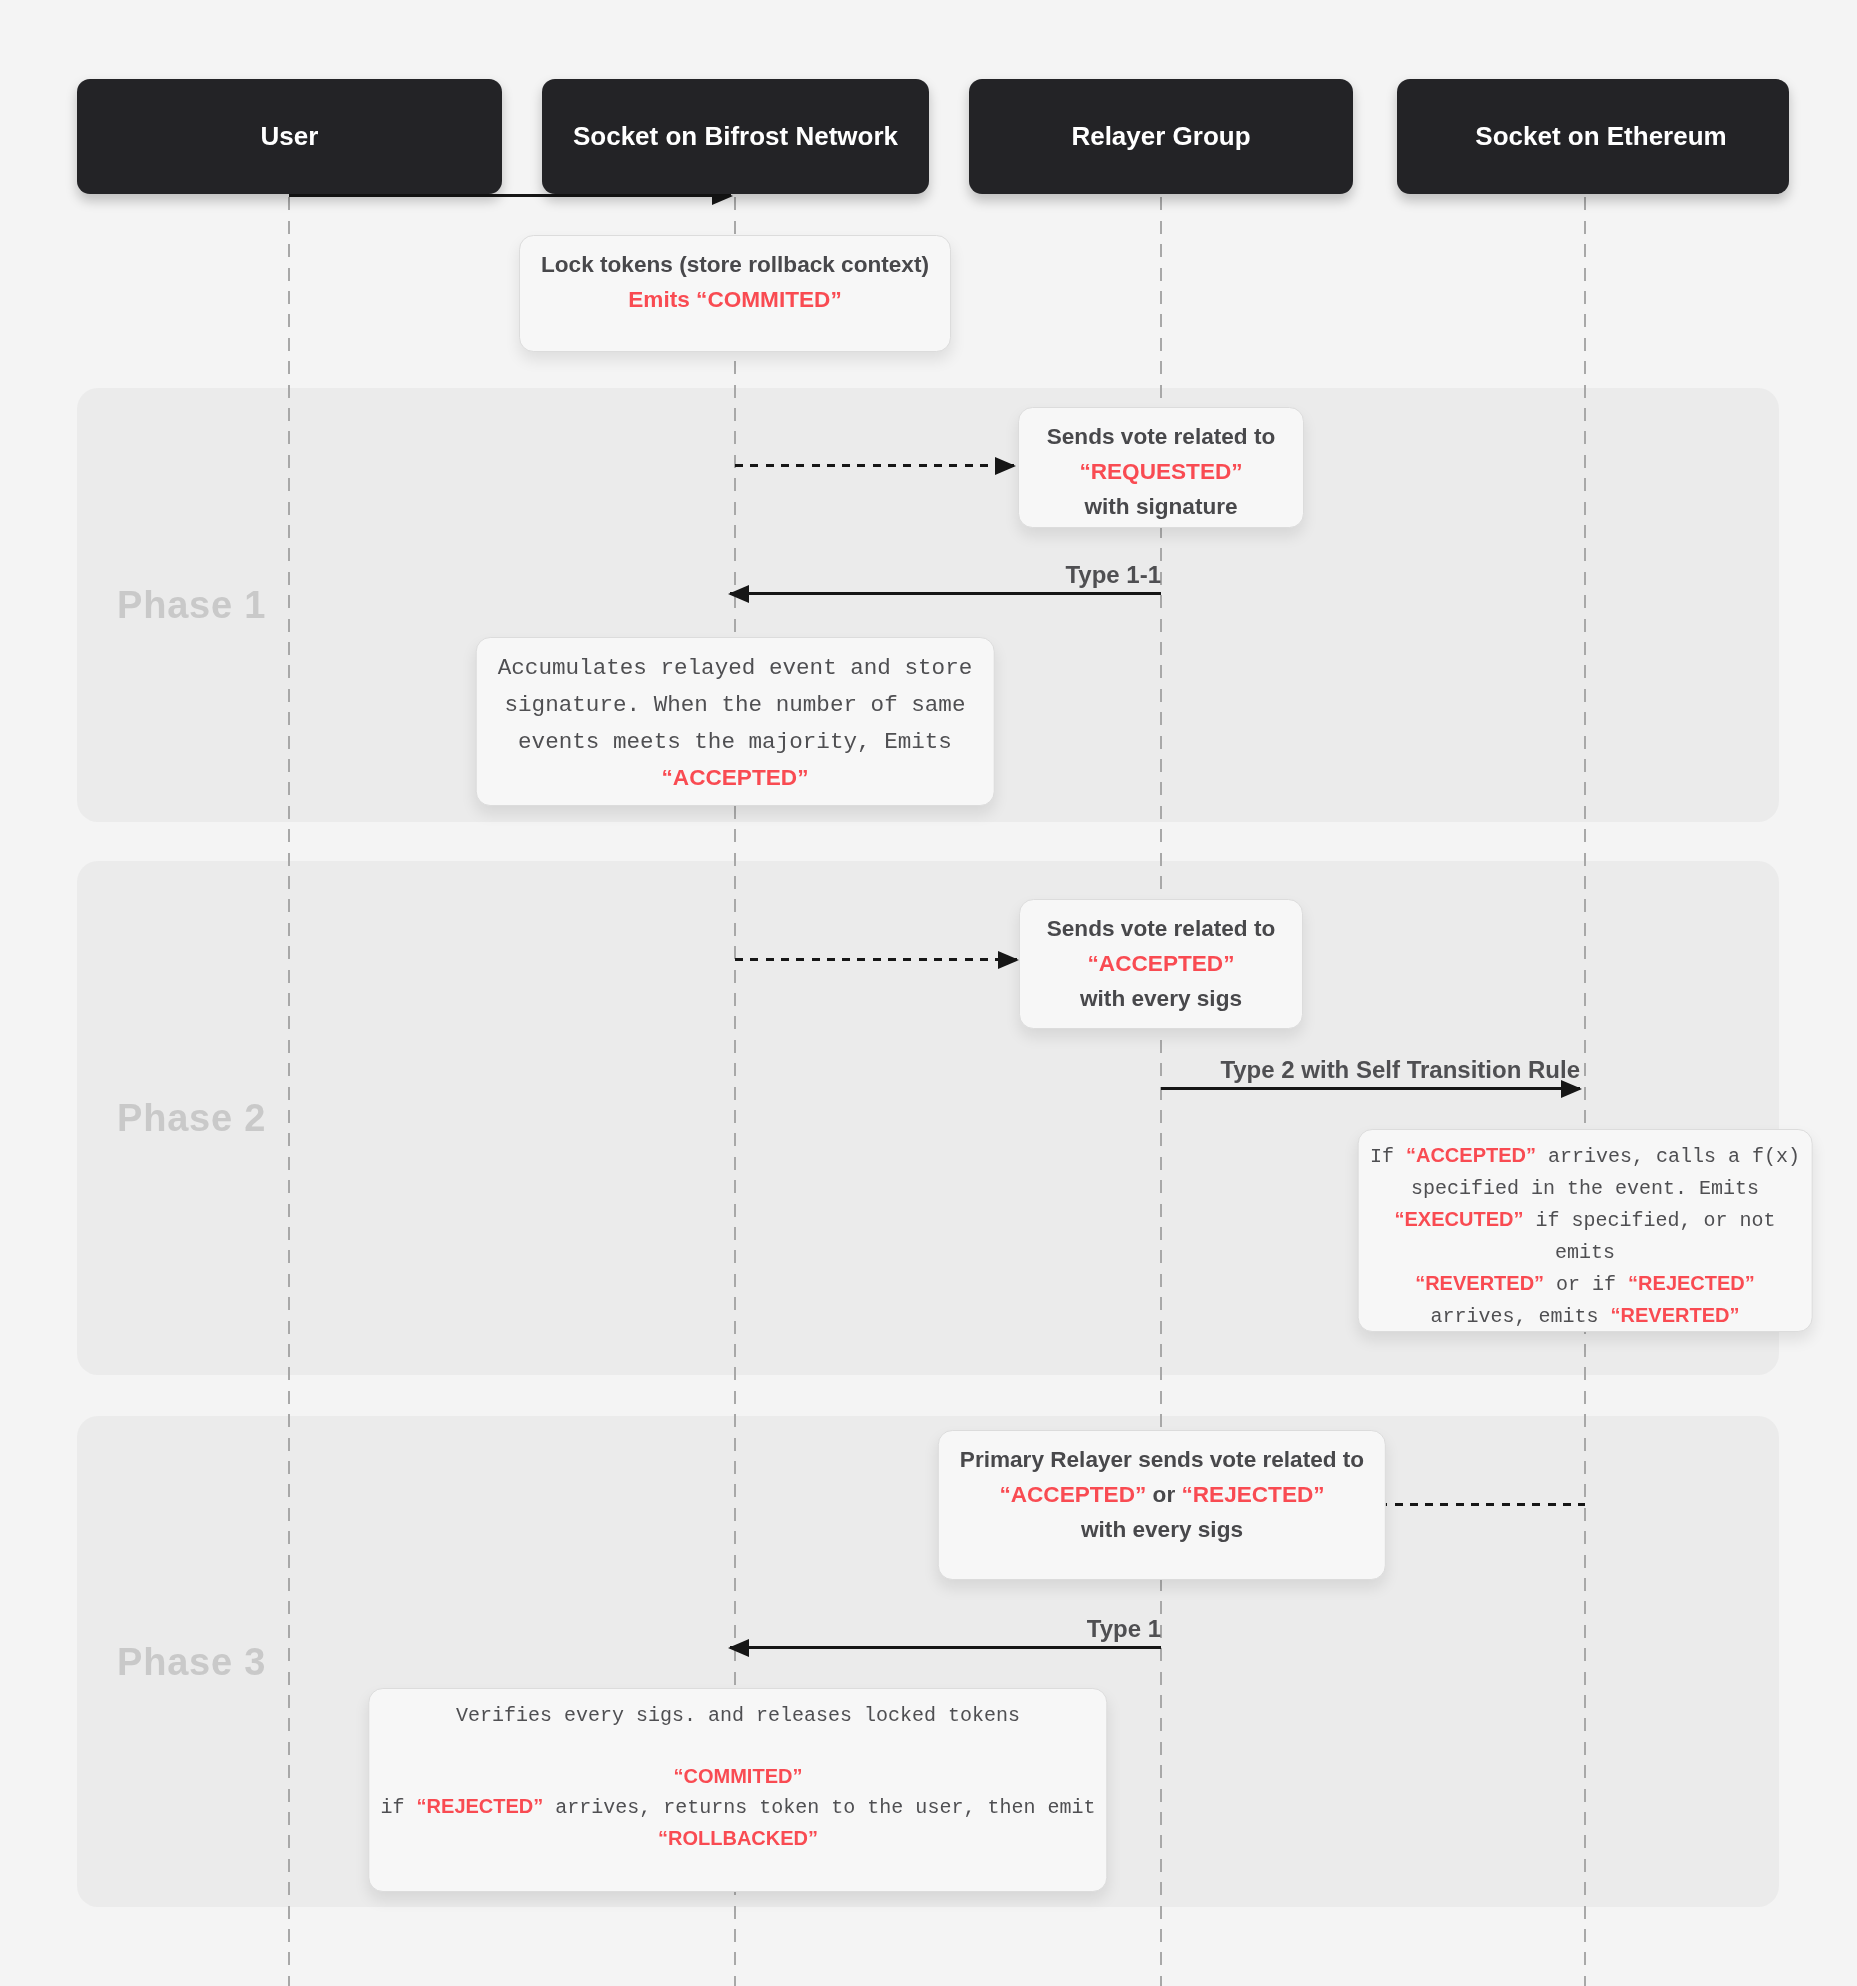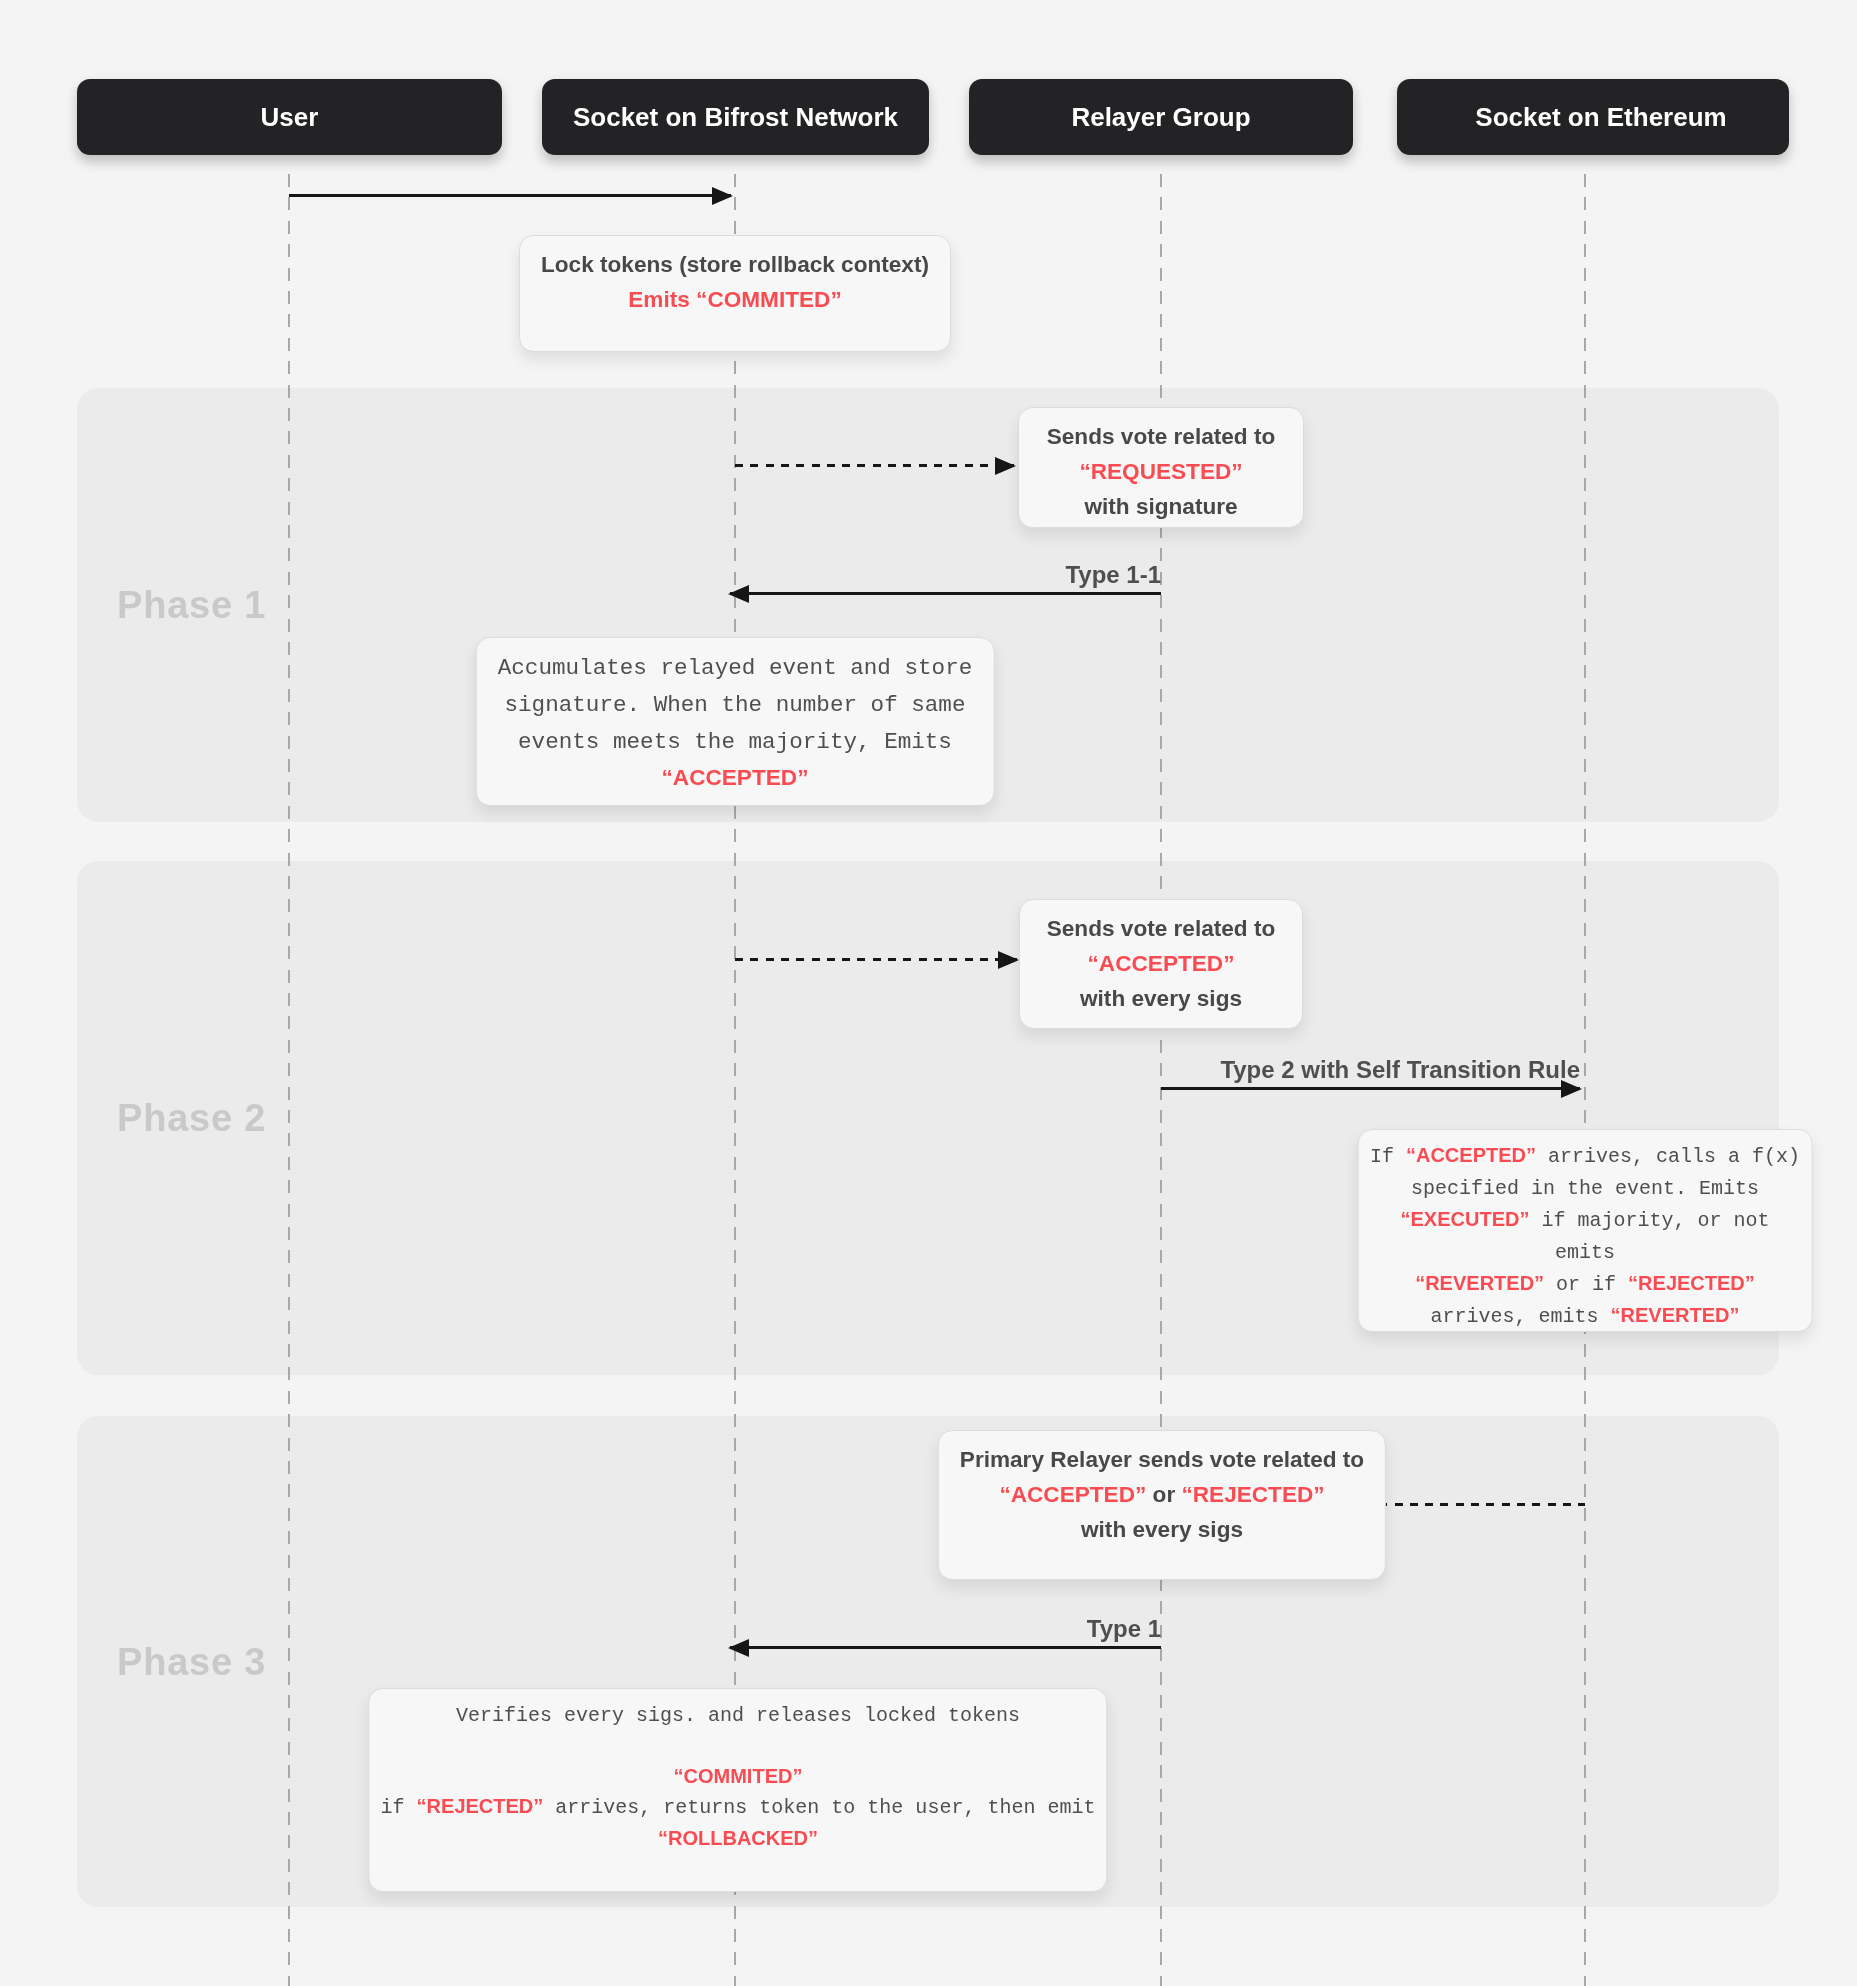--- a/index.html
+++ b/index.html
@@ -1,20 +1,20 @@
 <!DOCTYPE html>
 <html style="font-size:13px"><head>
 <meta charset="utf-8">
 <style>
   html,body{margin:0;padding:0;background:#f4f4f4;}
   .stage{position:relative;width:1857px;height:1986px;background:#f4f4f4;
          font-family:"Liberation Sans",sans-serif;overflow:hidden;}
 
   
-  .participant{position:absolute;top:79px;height:76px;background:#232326;border-radius:13px;
+  .participant{position:absolute;top:79px;height:115px;background:#232326;border-radius:13px;
                color:#ffffff;display:flex;align-items:center;justify-content:center;
                font-weight:700;font-size:26px;z-index:4;
                box-shadow:0 6.4px 11.3px rgba(0,0,0,0.22);}
 
   
   .lifeline{position:absolute;top:174px;height:1812px;width:2.4px;z-index:2;
             background:repeating-linear-gradient(180deg,#a8a8a8 0 13px,transparent 13px 23.4px);}
 
   
   .band{position:absolute;left:77px;width:1702px;background:#ebebeb;border-radius:21px;z-index:1;}
@@ -121,21 +121,21 @@
 
   <div class="note" style="left:1161px;top:899px;height:130px;min-width:284px;">
       <div class="line"><span class="seg-bold">Sends vote related to</span></div>
       <div class="line"><span class="seg-red">“ACCEPTED”</span></div>
       <div class="line"><span class="seg-bold">with every sigs</span></div>
     </div>
 
   <div class="note tight" style="left:1585px;top:1129px;height:203px;min-width:355px;">
       <div class="line"><span class="seg-plain">If </span><span class="seg-red">“ACCEPTED”</span><span class="seg-plain"> arrives, calls a f(x)</span></div>
       <div class="line"><span class="seg-plain">specified in the event. Emits</span></div>
-      <div class="line"><span class="seg-red">“EXECUTED”</span><span class="seg-plain"> if majority, or not</span></div>
+      <div class="line"><span class="seg-red">“EXECUTED”</span><span class="seg-plain"> if specified, or not</span></div>
       <div class="line"><span class="seg-plain">emits</span></div>
       <div class="line"><span class="seg-red">“REVERTED”</span><span class="seg-plain"> or if </span><span class="seg-red">“REJECTED”</span></div>
       <div class="line"><span class="seg-plain">arrives, emits </span><span class="seg-red">“REVERTED”</span></div>
     </div>
 
   <div class="note" style="left:1162px;top:1430px;height:150px;min-width:394px;">
       <div class="line"><span class="seg-bold">Primary Relayer sends vote related to</span></div>
       <div class="line"><span class="seg-red">“ACCEPTED”</span><span class="seg-bold"> or </span><span class="seg-red">“REJECTED”</span></div>
       <div class="line"><span class="seg-bold">with every sigs</span></div>
     </div>

